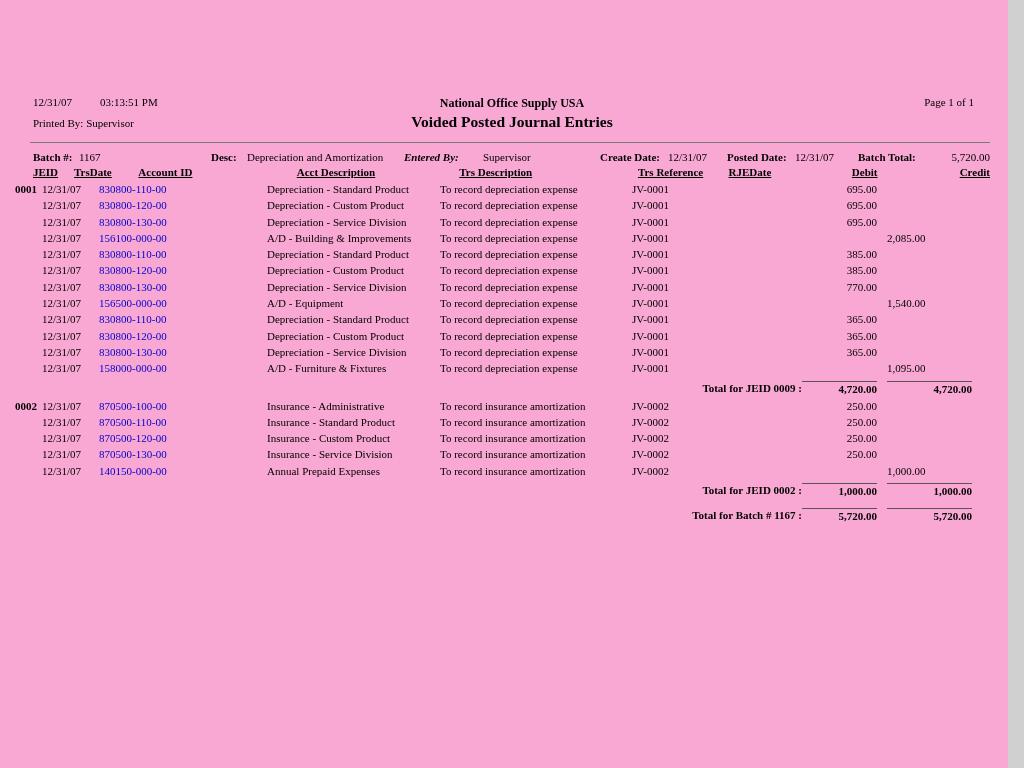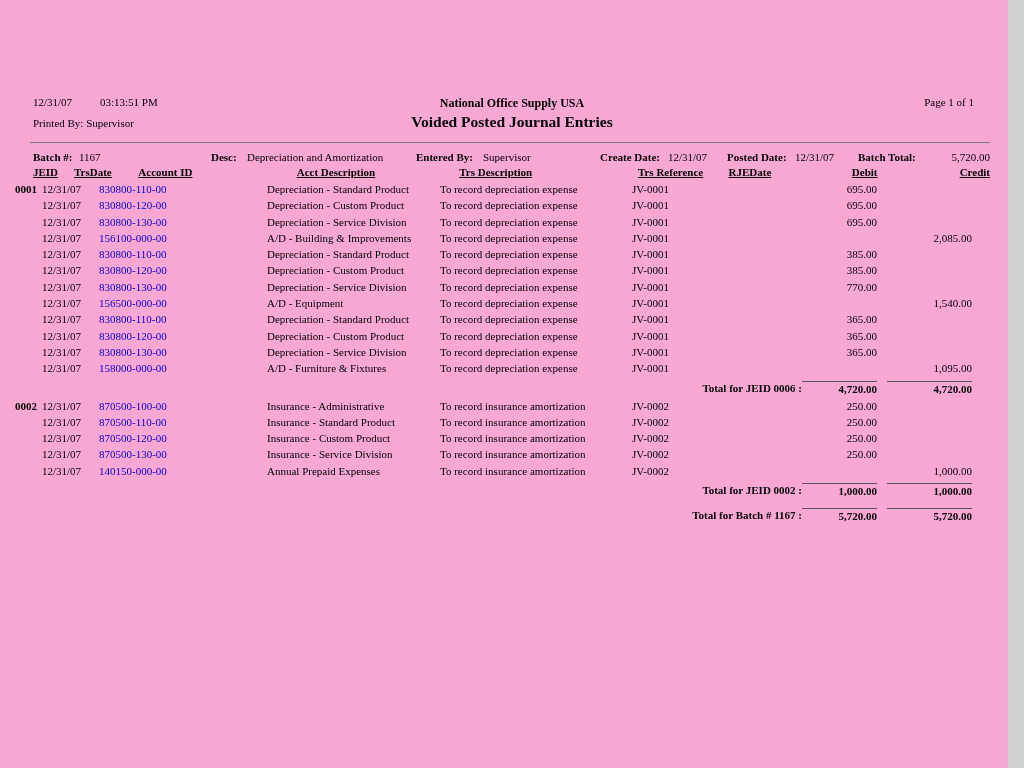--- a/index.html
+++ b/index.html
@@ -22,21 +22,21 @@
   .trow{display:flex;height:16.3px;line-height:13px;}
   .c-jeid{width:27px;font-weight:bold;}
   .c-trsdate{width:57px;}
   .c-account{width:168px;}
   .c-acctdesc{width:173px;}
   .c-trsdesc{width:192px;}
   .c-trsref{width:88px;}
   .c-rjedate{width:62px;}
   .c-debit{width:95px;text-align:right;}
   .c-gap{width:10px;}
-  .c-credit{width:85px;text-align:right;}
+  .c-credit{width:85px;text-align:left;}
   .acct-link{color:#0000cc;}
   .h-debit,.h-credit{text-align:right;}
 
   .total-row{display:flex;height:19px;line-height:15px;font-weight:bold;margin-top:2px;}
   .total-label{width:787px;text-align:right;}
   .t-debit{width:75px;text-align:right;border-top:1px solid #555;}
   .t-gap{width:10px;}
   .t-credit{width:85px;text-align:right;border-top:1px solid #555;}
   .batch-total{margin-top:6px;}
 </style>
@@ -52,21 +52,21 @@
   <div class="abs center b" style="top:113px;font-size:15.5px;">Voided Posted Journal Entries</div>
   <span class="abs" style="top:96px;right:34px;">Page 1 of 1</span>
 
   <div class="rule" style="top:142px;"></div>
 
   <div class="batch-line">
     <span class="abs b" style="left:33px;">Batch #:</span>
     <span class="abs" style="left:79px;">1167</span>
     <span class="abs b" style="left:211px;">Desc:</span>
     <span class="abs" style="left:247px;">Depreciation and Amortization</span>
-    <span class="abs b" style="left:416px;">Entered By:</span>
+    <span class="abs b" style="left:404px;font-style:italic;">Entered By:</span>
     <span class="abs" style="left:483px;">Supervisor</span>
     <span class="abs b" style="left:600px;">Create Date:</span>
     <span class="abs" style="left:668px;">12/31/07</span>
     <span class="abs b" style="left:727px;">Posted Date:</span>
     <span class="abs" style="left:795px;">12/31/07</span>
     <span class="abs b" style="left:858px;">Batch Total:</span>
     <span class="abs right-edge" style="left:908px;width:82px;">5,720.00</span>
   </div>
 
   <div class="thead">
@@ -221,21 +221,21 @@
         <div class="c-account acct-link">158000-000-00</div>
         <div class="c-acctdesc">A/D - Furniture &amp; Fixtures</div>
         <div class="c-trsdesc">To record depreciation expense</div>
         <div class="c-trsref">JV-0001</div>
         <div class="c-rjedate"></div>
         <div class="c-debit"></div>
         <div class="c-gap"></div>
         <div class="c-credit">1,095.00</div>
       </div>
       <div class="total-row">
-        <div class="total-label">Total for JEID 0006 :</div>
+        <div class="total-label">Total for JEID 0009 :</div>
         <div class="t-debit">4,720.00</div>
         <div class="t-gap"></div>
         <div class="t-credit">4,720.00</div>
       </div>
       <div class="trow">
         <div class="c-jeid">0002</div>
         <div class="c-trsdate">12/31/07</div>
         <div class="c-account acct-link">870500-100-00</div>
         <div class="c-acctdesc">Insurance - Administrative</div>
         <div class="c-trsdesc">To record insurance amortization</div>

